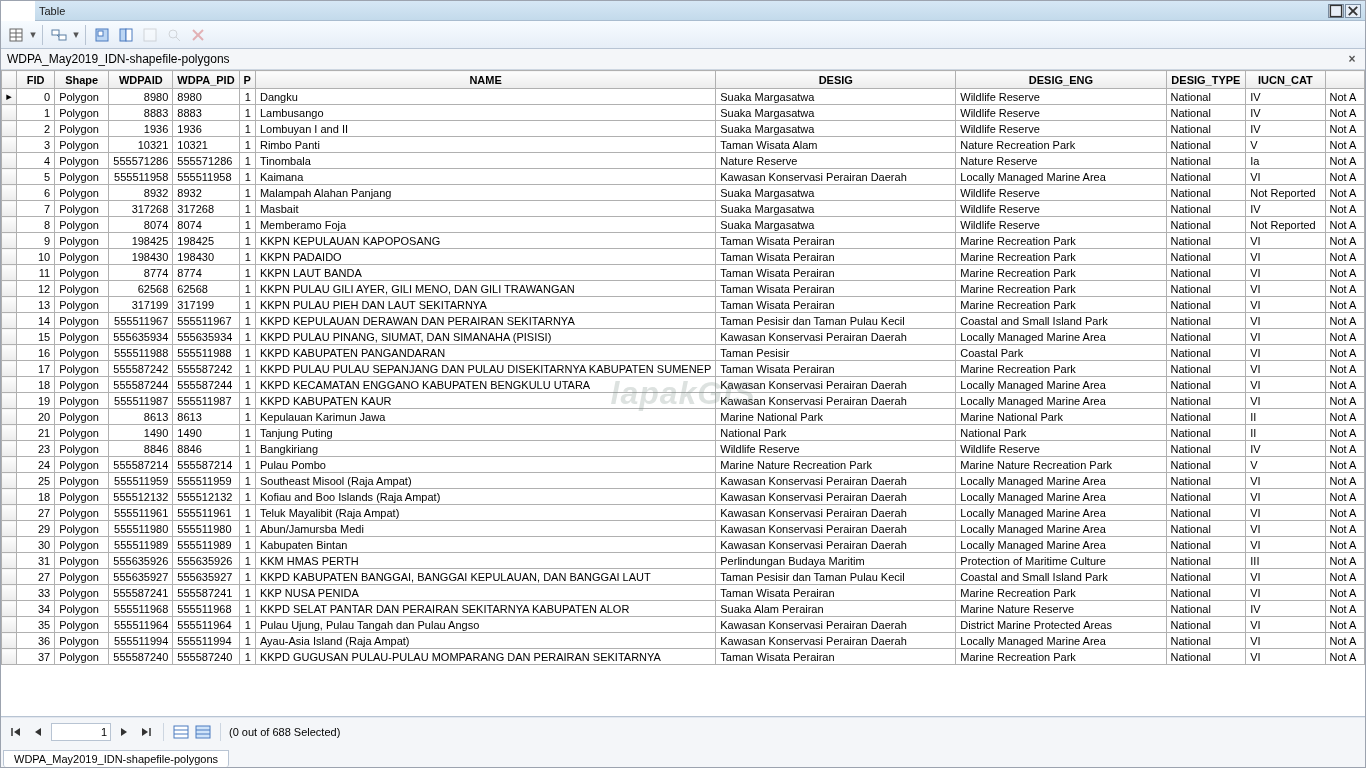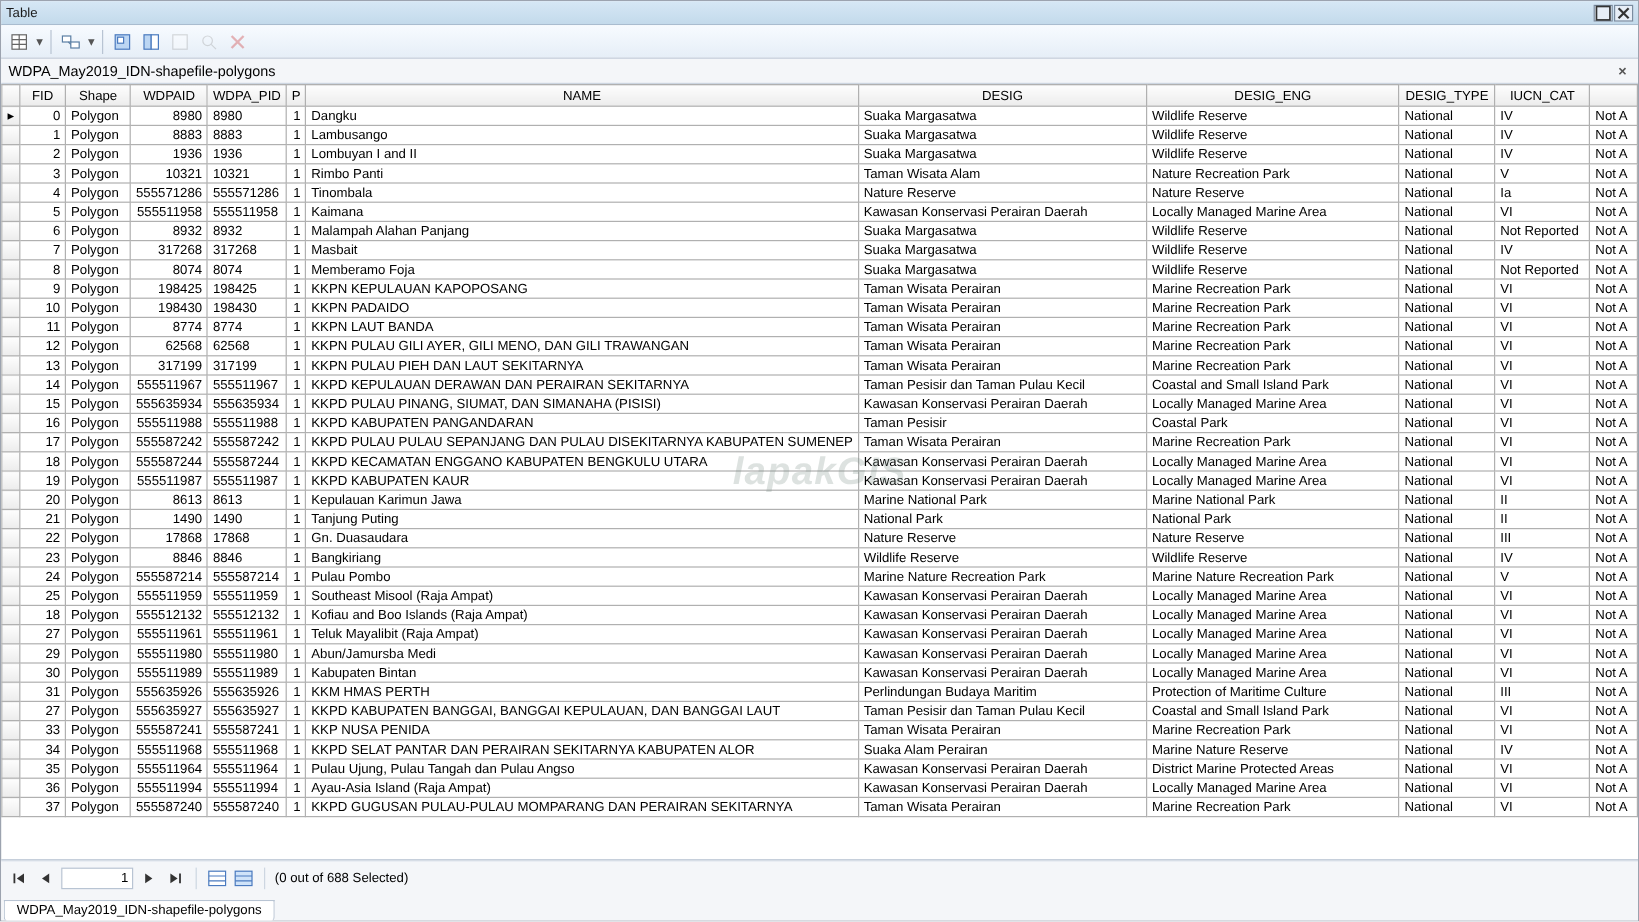--- a/index.html
+++ b/index.html
@@ -20,20 +20,21 @@
 }
 .title-bar {
   background: linear-gradient(#d6e7f5, #c3daeb);
   border-bottom: 1px solid #a9bccf;
   height: 20px;
   display: flex;
   align-items: center;
   padding: 0 4px;
   font-size: 11px;
   color: #1a1a1a;
+  margin-left: 34px;
 }
 .title-bar .title { flex: 1; }
 .title-bar .win-btns { display: flex; gap: 1px; }
 .title-bar .win-btn {
   width: 16px; height: 14px;
   border: 1px solid #7a8ca0;
   background: #e7eef7;
   display: flex; align-items: center; justify-content: center;
   font-size: 9px;
 }
@@ -93,21 +94,21 @@
 table.grid th, table.grid td {
   border: 1px solid #b0b0b0;
   padding: 1px 4px;
   height: 16px;
   white-space: nowrap;
   overflow: hidden;
   text-overflow: clip;
 }
 table.grid th {
   background: linear-gradient(#fdfdfd, #ececec);
-  font-weight: normal;
+  font-weight: bold;
   text-align: center;
   font-size: 11px;
   height: 18px;
 }
 table.grid .rowhdr {
   background: linear-gradient(#fdfdfd, #ececec);
   width: 15px;
   text-align: center;
 }
 table.grid td.num { text-align: right; }
@@ -580,34 +581,20 @@
               <td class="num">1</td>
               <td class="txt">Tanjung Puting</td>
               <td class="txt">National Park</td>
               <td class="txt">National Park</td>
               <td class="txt">National</td>
               <td class="txt">II</td>
               <td class="txt">Not A</td>
             </tr>
             <tr>
               <td class="rowhdr"></td>
-              <td class="num">22</td>
-              <td class="txt">Polygon</td>
-              <td class="num">17868</td>
-              <td class="txt">17868</td>
-              <td class="num">1</td>
-              <td class="txt">Gn. Duasaudara</td>
-              <td class="txt">Nature Reserve</td>
-              <td class="txt">Nature Reserve</td>
-              <td class="txt">National</td>
-              <td class="txt">III</td>
-              <td class="txt">Not A</td>
-            </tr>
-            <tr>
-              <td class="rowhdr"></td>
               <td class="num">23</td>
               <td class="txt">Polygon</td>
               <td class="num">8846</td>
               <td class="txt">8846</td>
               <td class="num">1</td>
               <td class="txt">Bangkiriang</td>
               <td class="txt">Wildlife Reserve</td>
               <td class="txt">Wildlife Reserve</td>
               <td class="txt">National</td>
               <td class="txt">IV</td>

